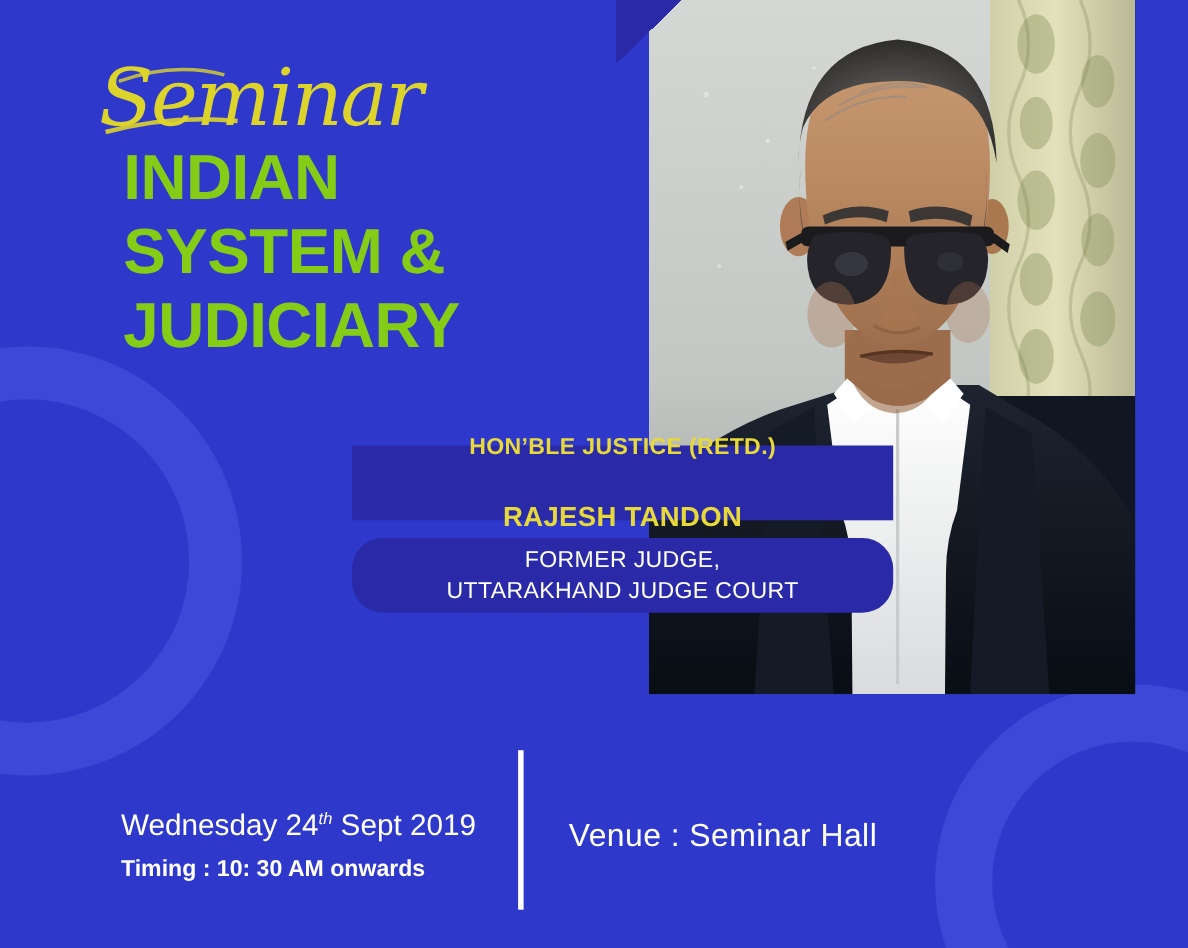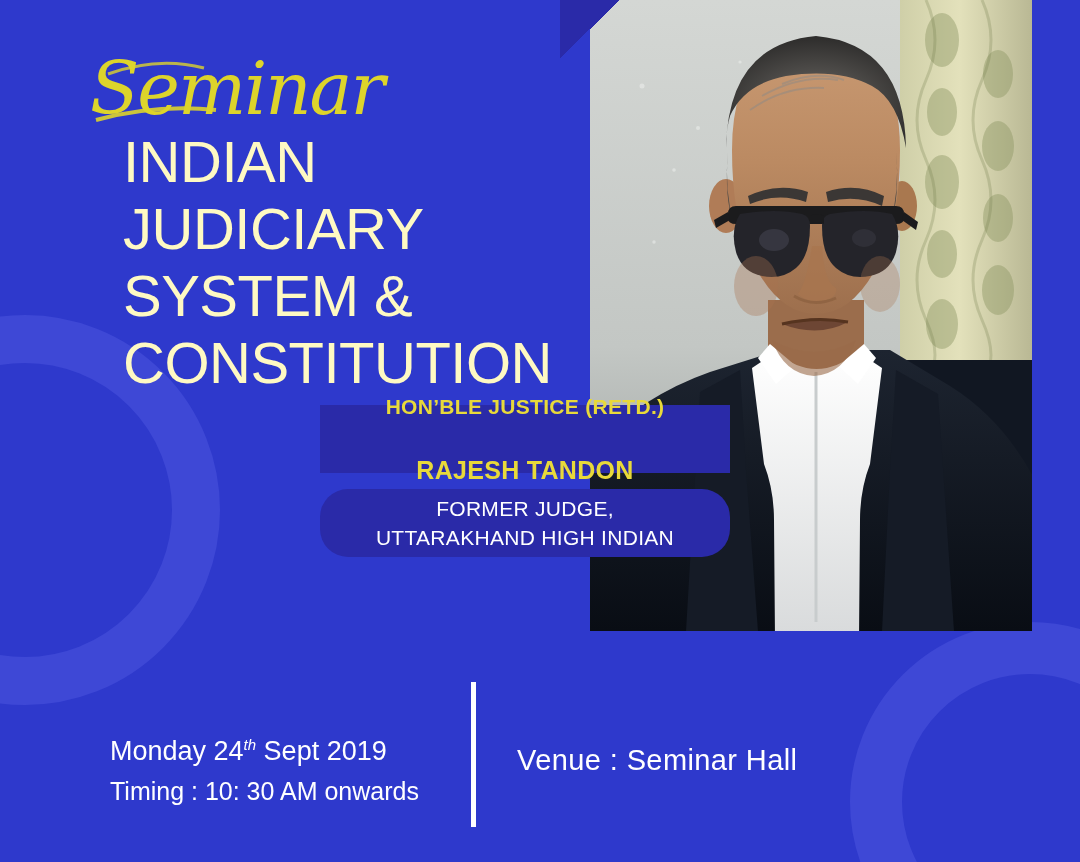--- a/index.html
+++ b/index.html
@@ -66,34 +66,33 @@
     font-size:72px;
     fill:#ddd42b;
     letter-spacing:-2px;
   }
 
   
   #headline {
     position:absolute;
     left:112px; top:128px;
     width:470px;
-    color:#fef9c3;
-    font-weight:normal;
+    color:#84cc16;
+    font-weight:bold;
     font-size:58px;
     line-height:67px;
     letter-spacing:-0.5px;
-    margin-left:11px;
   }
   #headline .ln { display:block; white-space:nowrap; }
 
   
   .banner {
     position:absolute;
     left:320px;
-    width:410px;
+    width:492px;
     background:#2a2aa8;
     text-align:center;
     display:flex;
     flex-direction:column;
     justify-content:center;
   }
   #banner-name { top:405px; height:68px; }
   #banner-role { top:489px; height:68px;border-radius:28px; }
   .banner .l1, .banner .l2 { display:block; white-space:nowrap; }
   #banner-name .l1 {
@@ -113,21 +112,21 @@
   
   #footer-date {
     position:absolute;
     left:110px; top:725px;
     color:#ffffff;
   }
   #footer-date .date-line {
     font-size:27px; line-height:40px; white-space:nowrap; font-weight:normal;
   }
   #footer-date .time-line {
-    font-size:25px; line-height:40px; white-space:nowrap; font-weight:normal;
+    font-size:21px; line-height:40px; white-space:nowrap; font-weight:bold;
   }
   #footer-date sup { font-size:15px; vertical-align:super;font-style:italic; }
 
   #footer-divider {
     position:absolute;
     left:471px; top:682px;
     width:5px; height:145px;
     background:#ffffff;
   }
 
@@ -271,37 +270,36 @@
   <div id="seminar-script">
     <svg width="420" height="90" viewBox="0 0 420 90">
       <text x="2" y="64">Seminar</text>
       <path d="M8 70 q60 -16 120 -10" stroke="#ddd42b" stroke-width="4" fill="none" opacity="0.9"></path>
       <path d="M20 24 q50 -18 96 -6" stroke="#ddd42b" stroke-width="3" fill="none" opacity="0.8"></path>
     </svg>
   </div>
 
   <div id="headline">
     <span class="ln">INDIAN</span>
+    <span class="ln">SYSTEM &amp;</span>
     <span class="ln">JUDICIARY</span>
-    <span class="ln">SYSTEM &amp;</span>
-    <span class="ln">CONSTITUTION</span>
   </div>
 
   <div class="banner" id="banner-name">
     <span class="l1">HON’BLE JUSTICE (RETD.)</span>
     <span class="l2">RAJESH TANDON</span>
   </div>
 
   <div class="banner" id="banner-role">
     <span class="l1">FORMER JUDGE,</span>
-    <span class="l2">UTTARAKHAND HIGH INDIAN</span>
+    <span class="l2">UTTARAKHAND JUDGE COURT</span>
   </div>
 
   <div id="footer-date">
-    <div class="date-line"><span>Monday 24</span><sup>th</sup><span> Sept 2019</span></div>
+    <div class="date-line"><span>Wednesday 24</span><sup>th</sup><span> Sept 2019</span></div>
     <div class="time-line">Timing : 10: 30 AM onwards</div>
   </div>
 
   <div id="footer-divider"></div>
 
   <div id="footer-venue">Venue : Seminar Hall</div>
 
 </div>
 
 </body></html>

